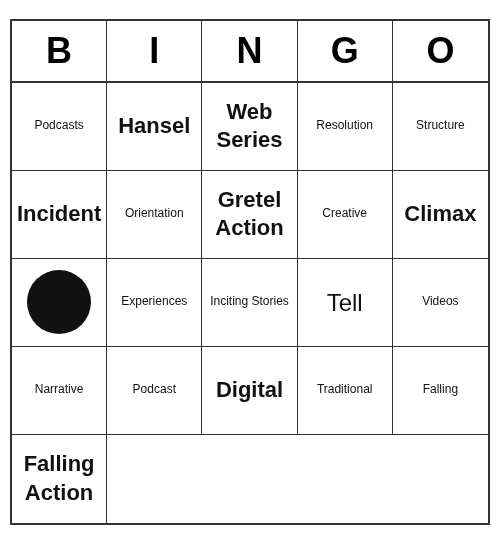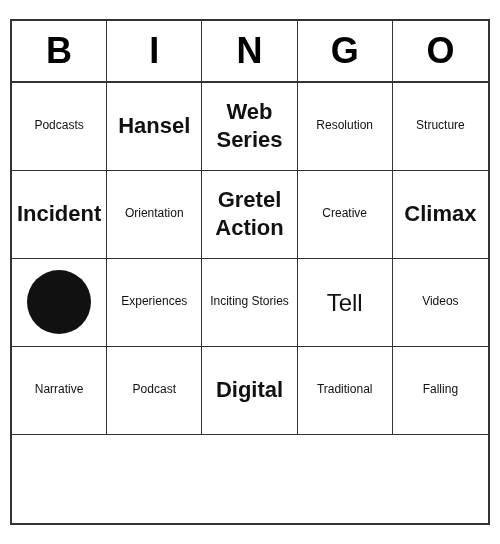--- a/index.html
+++ b/index.html
@@ -157,14 +157,17 @@
       </div>
       <div class="bingo-cell">
         <span class="cell-text large">Digital</span>
       </div>
       <div class="bingo-cell">
         <span class="cell-text">Traditional</span>
       </div>
       <div class="bingo-cell">
         <span class="cell-text">Falling</span>
       </div>
+      <div class="bingo-cell">
+        <span class="cell-text large">Falling Action</span>
+      </div>
     </div>
 </div>
 
 </body></html>

